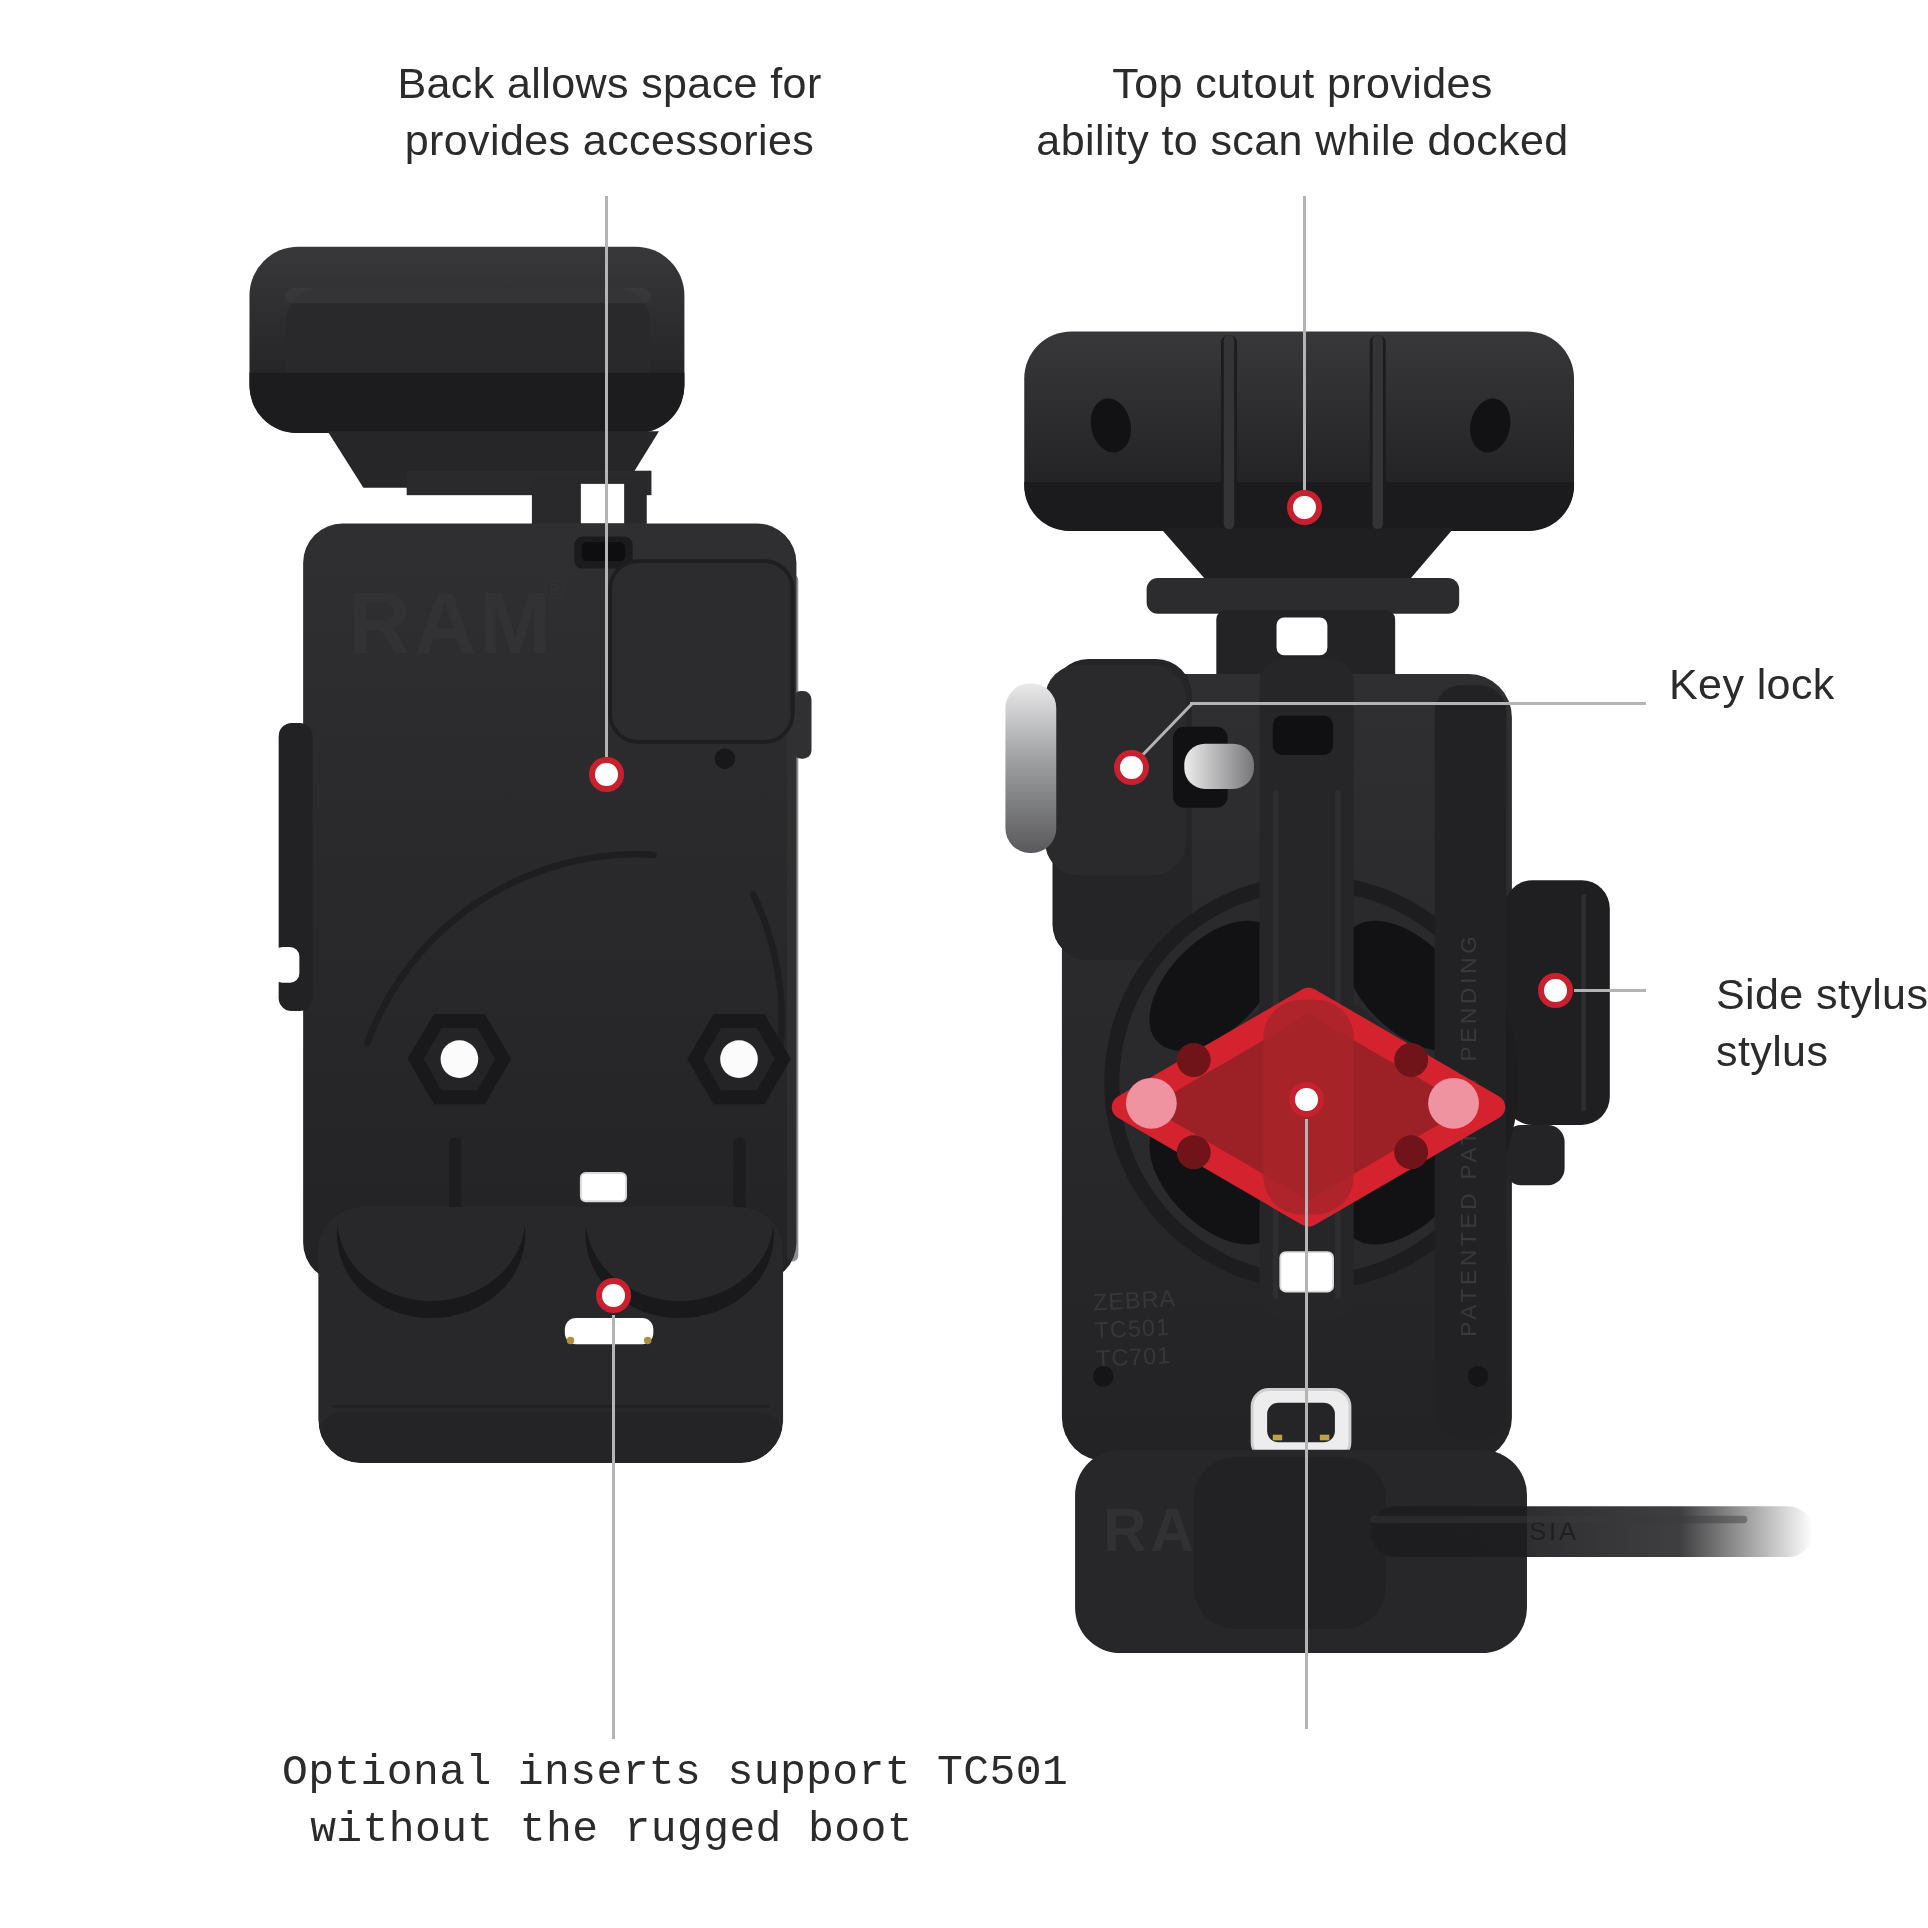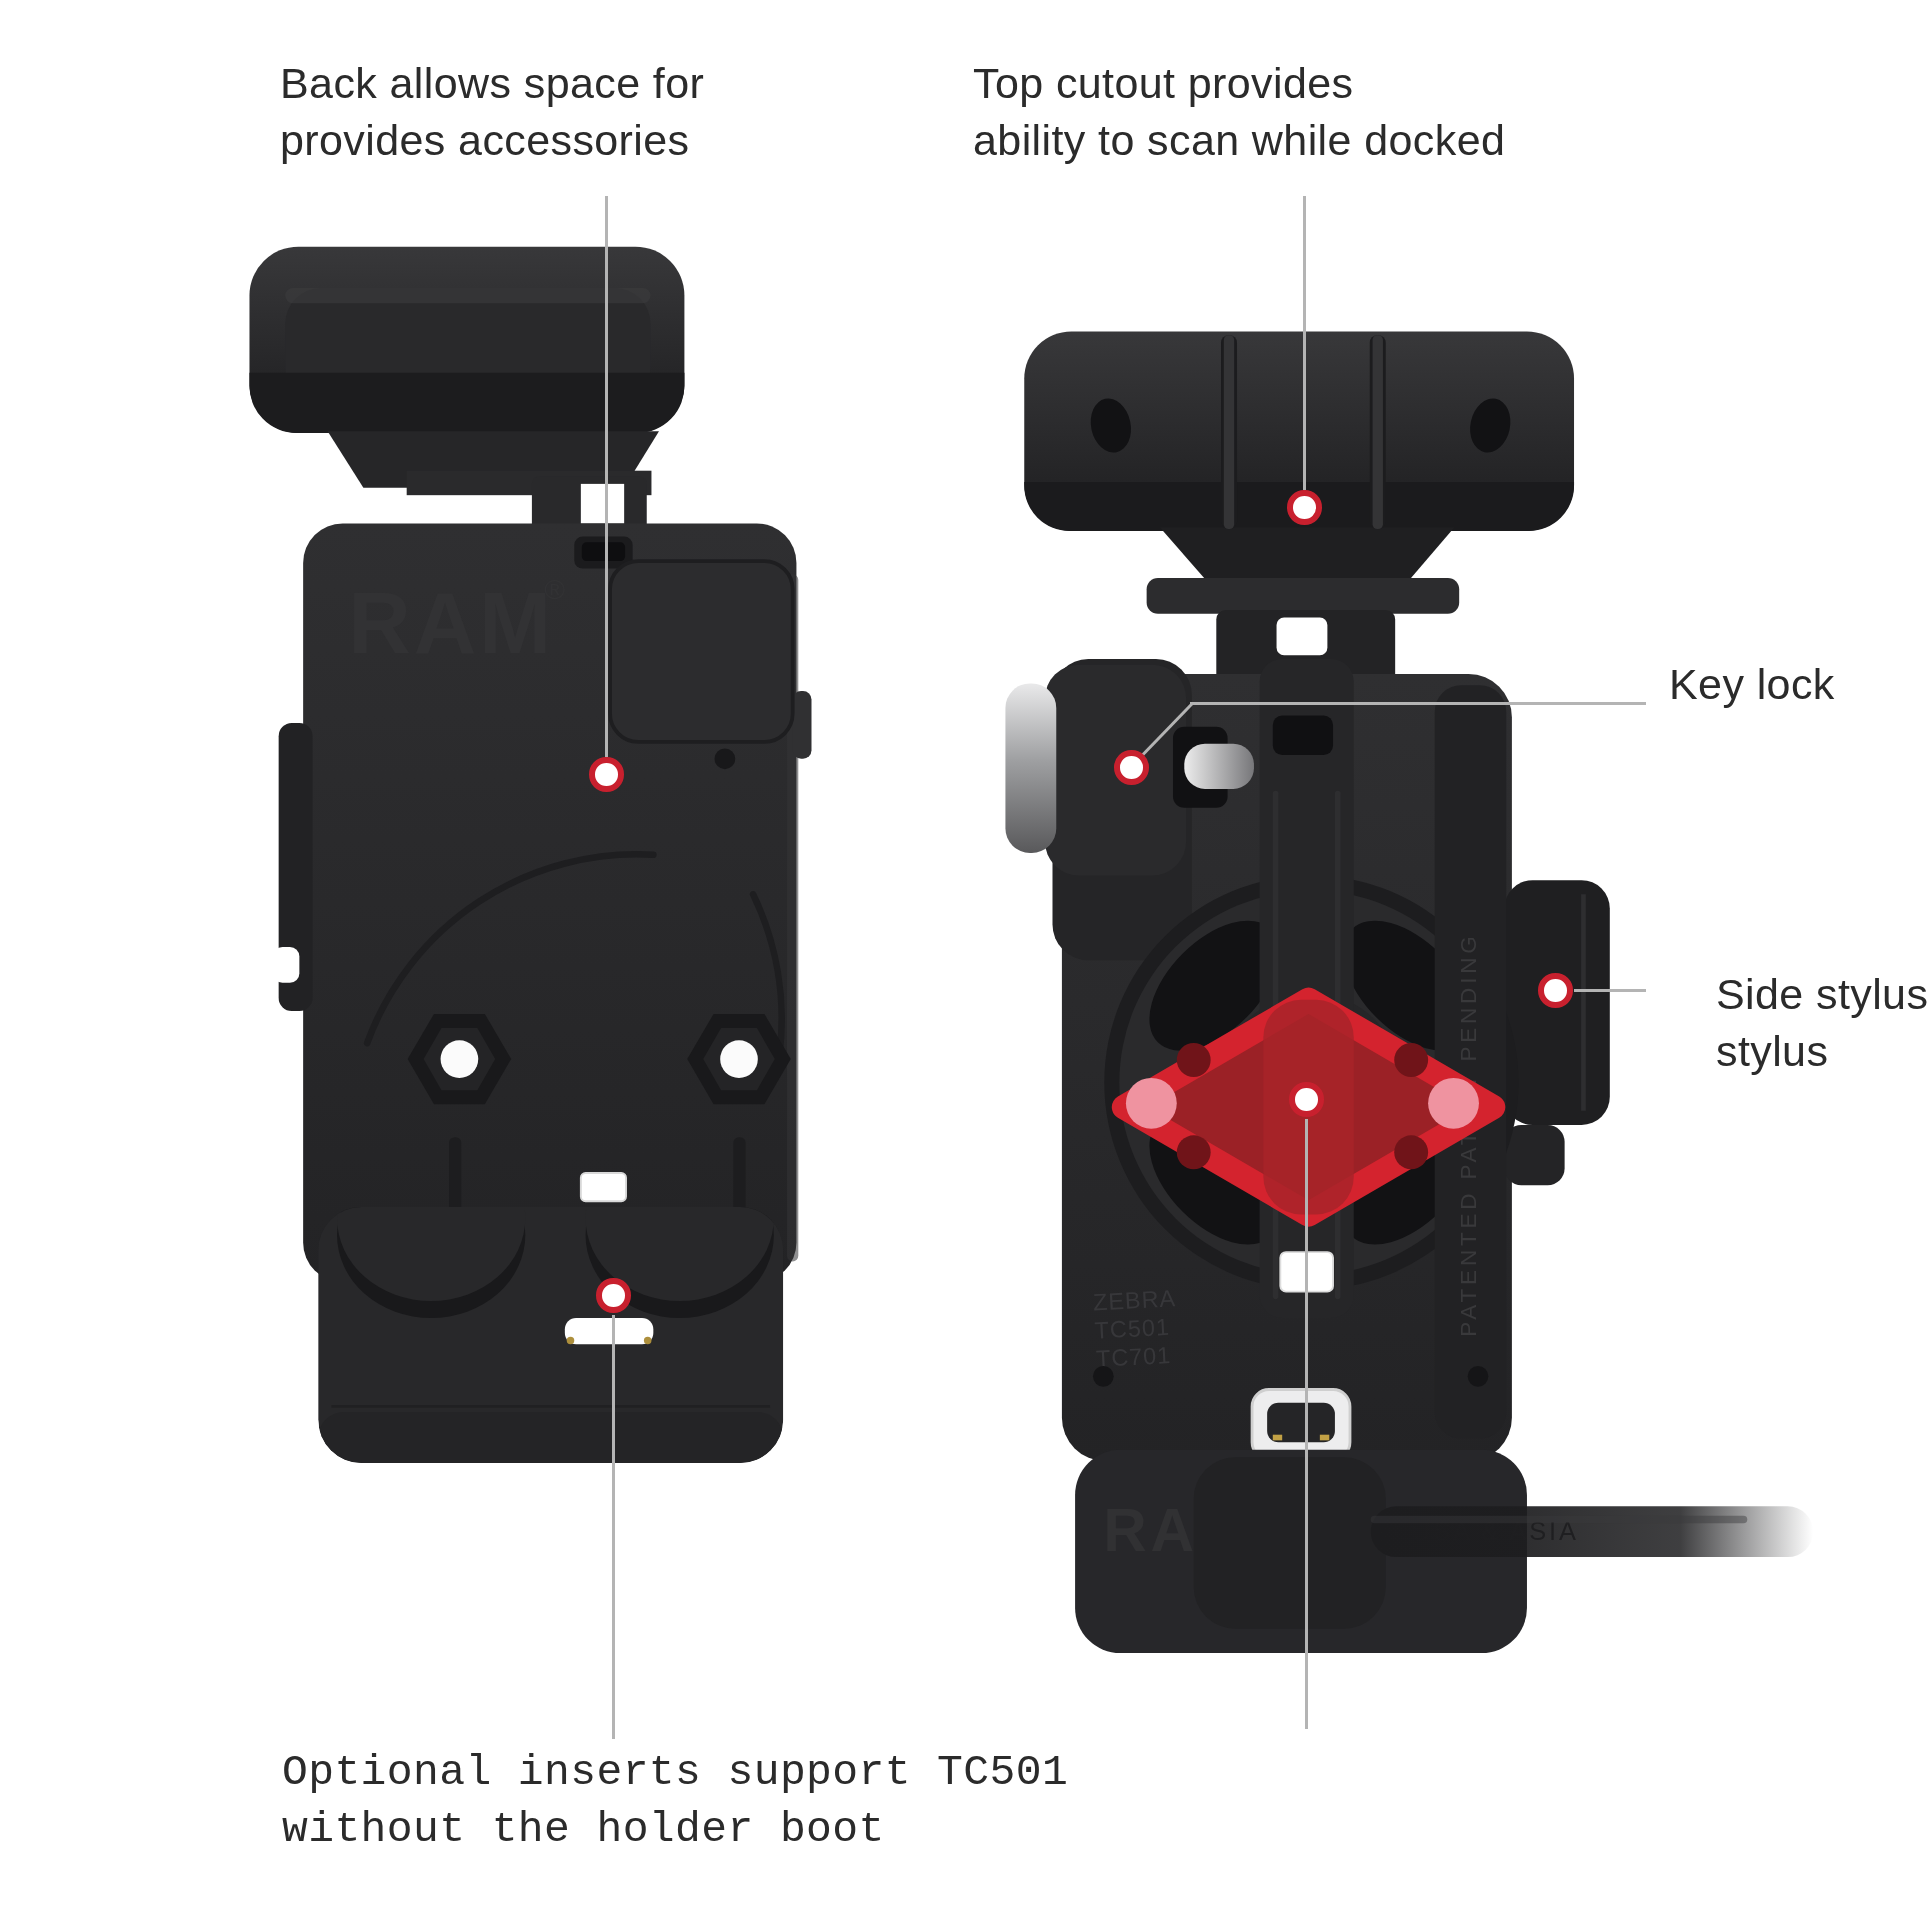--- a/index.html
+++ b/index.html
@@ -11,21 +11,21 @@
   .callout-line { position:absolute; background:#b4b4b4; z-index:2; }
   .callout-line.diag { transform-origin:0 50%; }
   .callout-marker {
     position:absolute; width:22.6px; height:22.6px; box-sizing:content-box;
     border:6.6px solid #c8202e; background:#ffffff; border-radius:50%; z-index:3;
   }
   .callout-label {
     position:absolute; color:#2b2b2b; font-size:43px; line-height:57px;
     letter-spacing:0.4px; z-index:4; white-space:nowrap;
   }
-  .callout-label.center { }
+  .callout-label.center { text-align:center; }
 </style>
 </head>
 <body>
 
 <div class="canvas">
 
   <svg class="device-art" width="1928" height="1928" viewBox="0 0 2048 2048">
     <defs>
       <linearGradient id="gHead" x1="0" y1="0" x2="0" y2="1">
         <stop offset="0" stop-color="#38383a"></stop>
@@ -230,18 +230,18 @@
     <div>Key lock</div>
   </div>
 
   <div class="callout-label" style="left:1669px; top:966px;margin-left:47px;">
     <div>Side stylus</div>
     <div>stylus</div>
   </div>
 
   <div class="callout-label center" style="left:282px; top:1744px; width:659px;font-family:Liberation Mono, monospace;">
     <div>Optional inserts support TC501</div>
-    <div>without the holder boot</div>
+    <div>without the rugged boot</div>
   </div>
 
 
 </div>
 
 
 </body></html>

